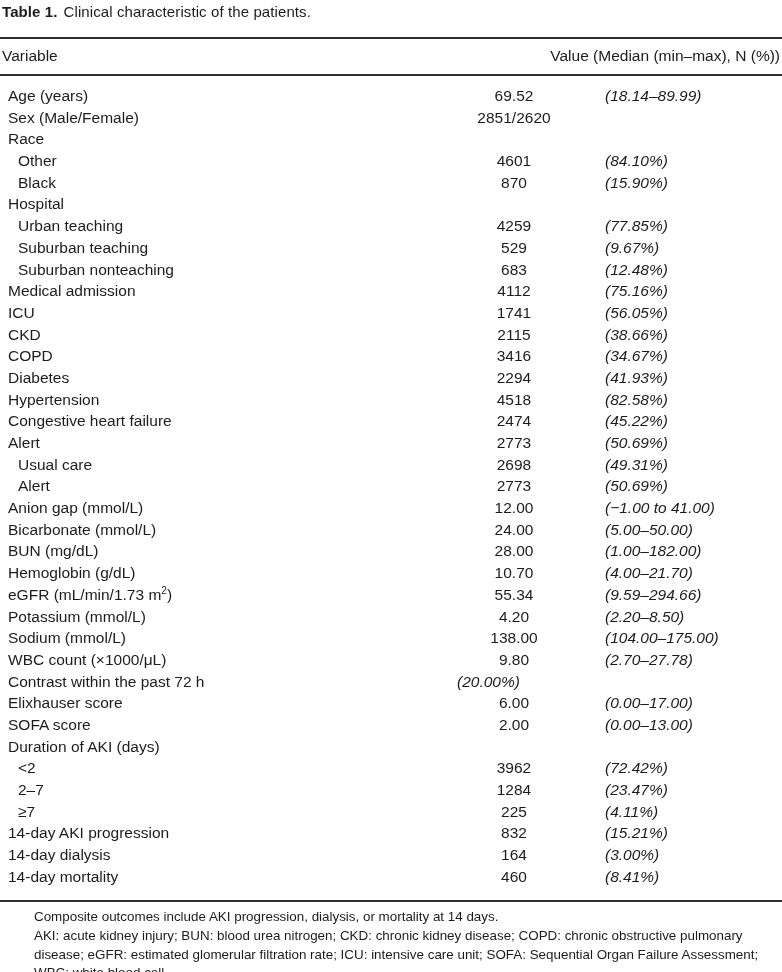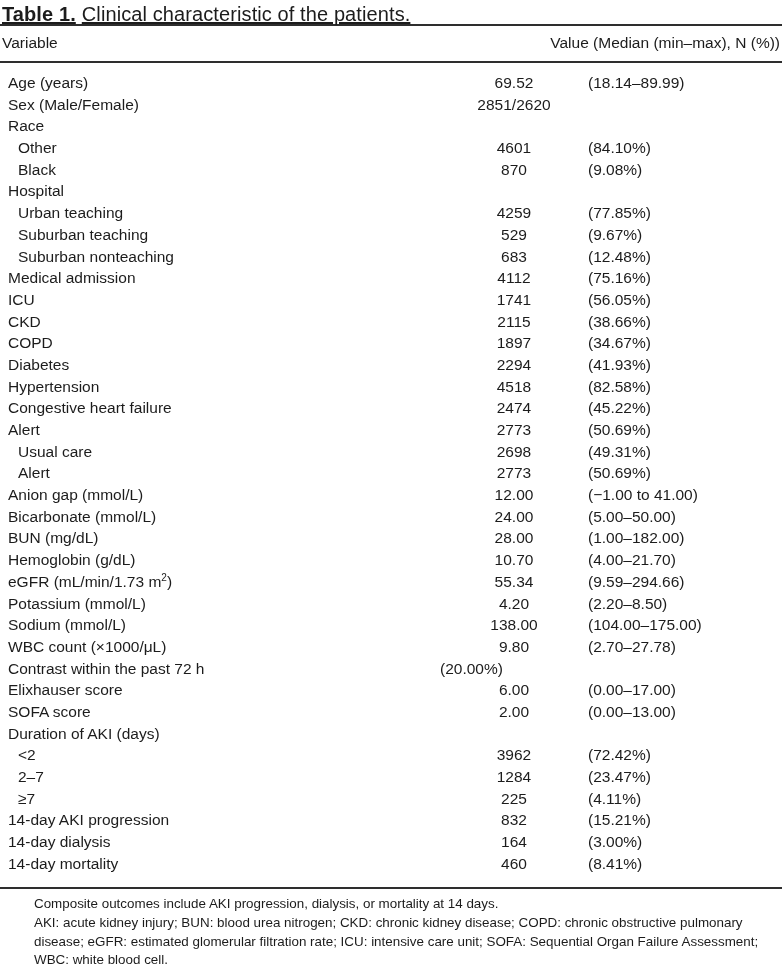--- a/index.html
+++ b/index.html
@@ -6,35 +6,35 @@
   .page {
     position:relative;
     width:782px; height:972px;
     background:var(--bg,#ffffff);
     color:var(--fg,#1c1c1c);
     font-family:"Liberation Sans", sans-serif;
     font-size:15.5px;
     overflow:hidden;
     box-sizing:border-box;
   }
-  .caption { padding:3px 2px 0 2px; height:20px; font-size:20px; letter-spacing:0.1px;text-decoration:underline; }
+  .caption { padding:3px 2px 13px 2px; height:20px; font-size:15px; letter-spacing:0.1px; }
   .caption .cap-label { font-weight:bold; margin-right:6px; }
   .rule { border:none; border-top:2px solid var(--rule,#2e2e2e); margin:0; }
   .rule-top { margin-top:1px; }
   .thead {
     display:flex; justify-content:space-between; align-items:flex-start;
     padding:8px 2px 9px 2px;
   }
   .thead .col-value { text-align:right; }
   .tbody { padding-top:9px; }
   .row { position:relative; height:21.7px; line-height:21.7px; padding-left:8px; white-space:nowrap; }
   .row.indent { padding-left:18px; }
   .value { position:absolute; left:440px; top:0; display:flex; }
   .vnum { display:inline-block; width:148px; text-align:center; }
-  .vrest { margin-left:0; }
+  .vrest { margin-left:17px;font-style:italic; }
   sup { font-size:10px; line-height:0; vertical-align:super; }
   .rule-bottom { margin-top:13px; }
   .footnotes { padding:6px 2px 0 2px; font-size:13.4px; line-height:18.6px;margin-left:32px; }
   .footnotes p { margin:0; }
 </style>
 </head>
 <body>
 
 <div class="page" style="--bg: #ffffff; --fg: #1c1c1c; --rule: #2e2e2e;">
 
@@ -81,21 +81,21 @@
     <span class="value">
       <span class="vnum">4601</span>
       <span class="vrest">(84.10%)</span>
     </span>
   </div>
 
   <div class="row indent">
     <span class="label">Black</span>
     <span class="value">
       <span class="vnum">870</span>
-      <span class="vrest">(9.08%)</span>
+      <span class="vrest">(15.90%)</span>
     </span>
   </div>
 
   <div class="row">
     <span class="label">Hospital</span>
     <span class="value">
       <span class="vnum"></span>
       <span class="vrest"></span>
     </span>
   </div>
@@ -144,21 +144,21 @@
     <span class="label">CKD</span>
     <span class="value">
       <span class="vnum">2115</span>
       <span class="vrest">(38.66%)</span>
     </span>
   </div>
 
   <div class="row">
     <span class="label">COPD</span>
     <span class="value">
-      <span class="vnum">1897</span>
+      <span class="vnum">3416</span>
       <span class="vrest">(34.67%)</span>
     </span>
   </div>
 
   <div class="row">
     <span class="label">Diabetes</span>
     <span class="value">
       <span class="vnum">2294</span>
       <span class="vrest">(41.93%)</span>
     </span>

